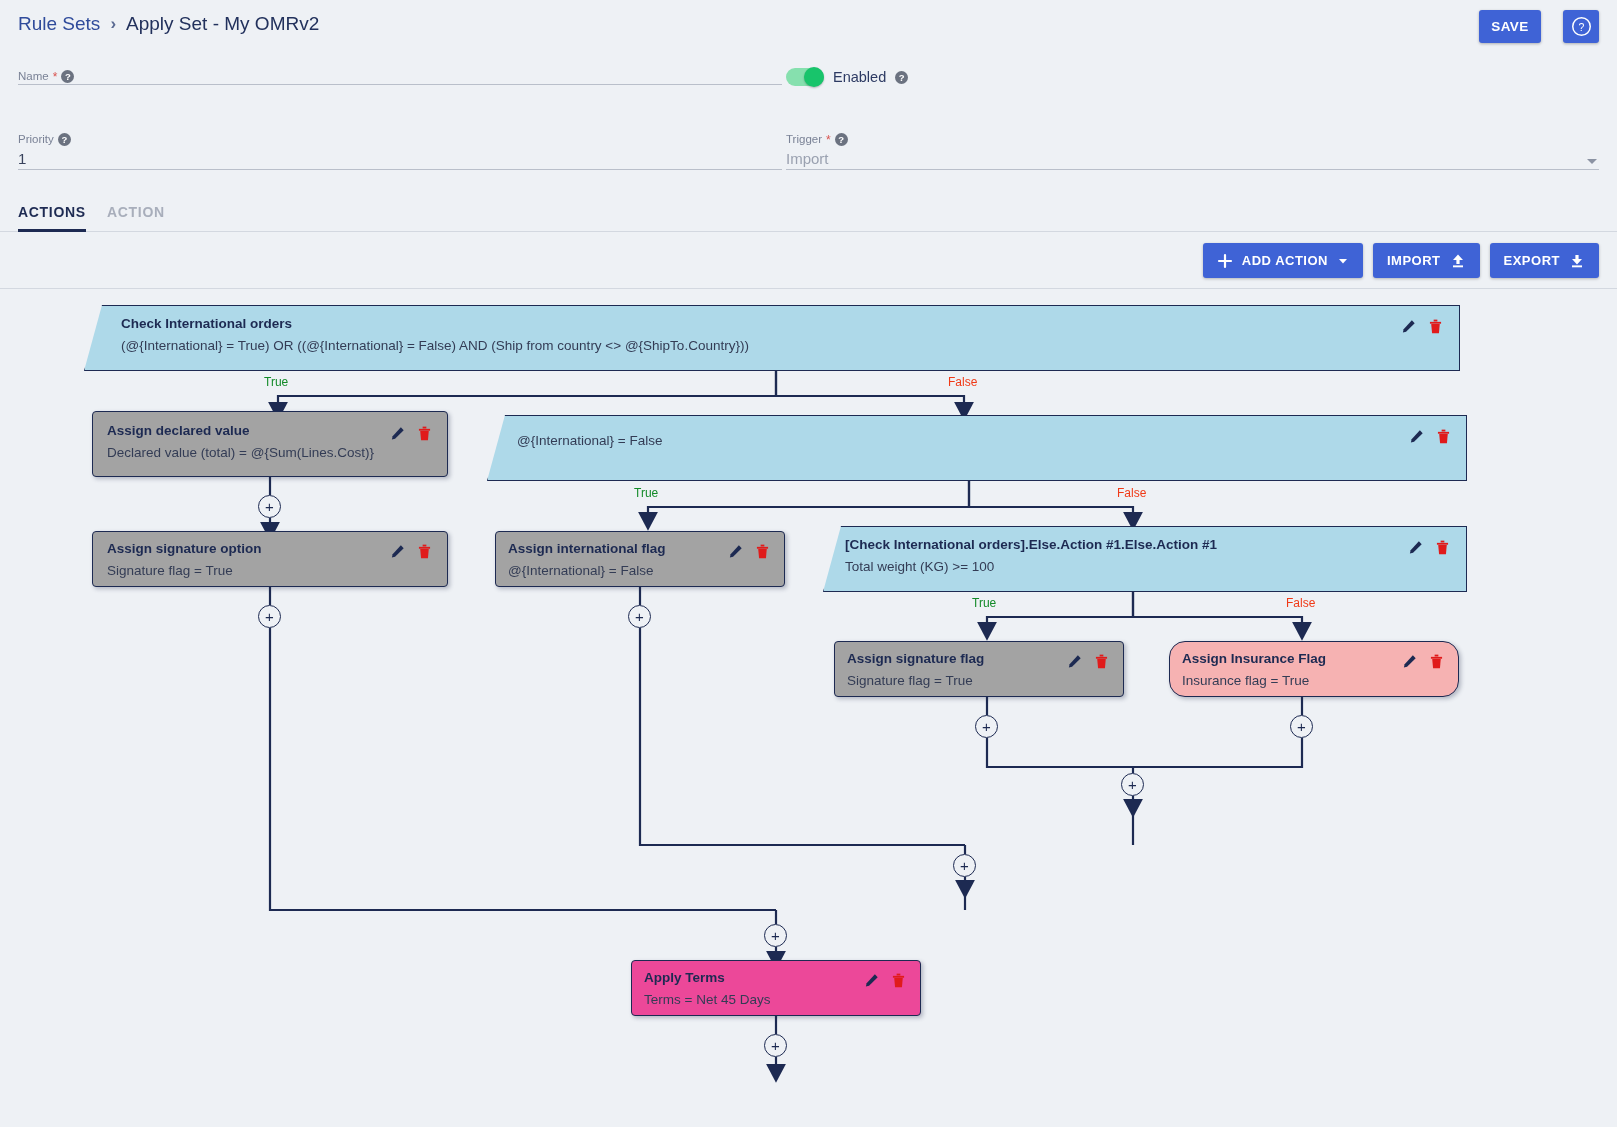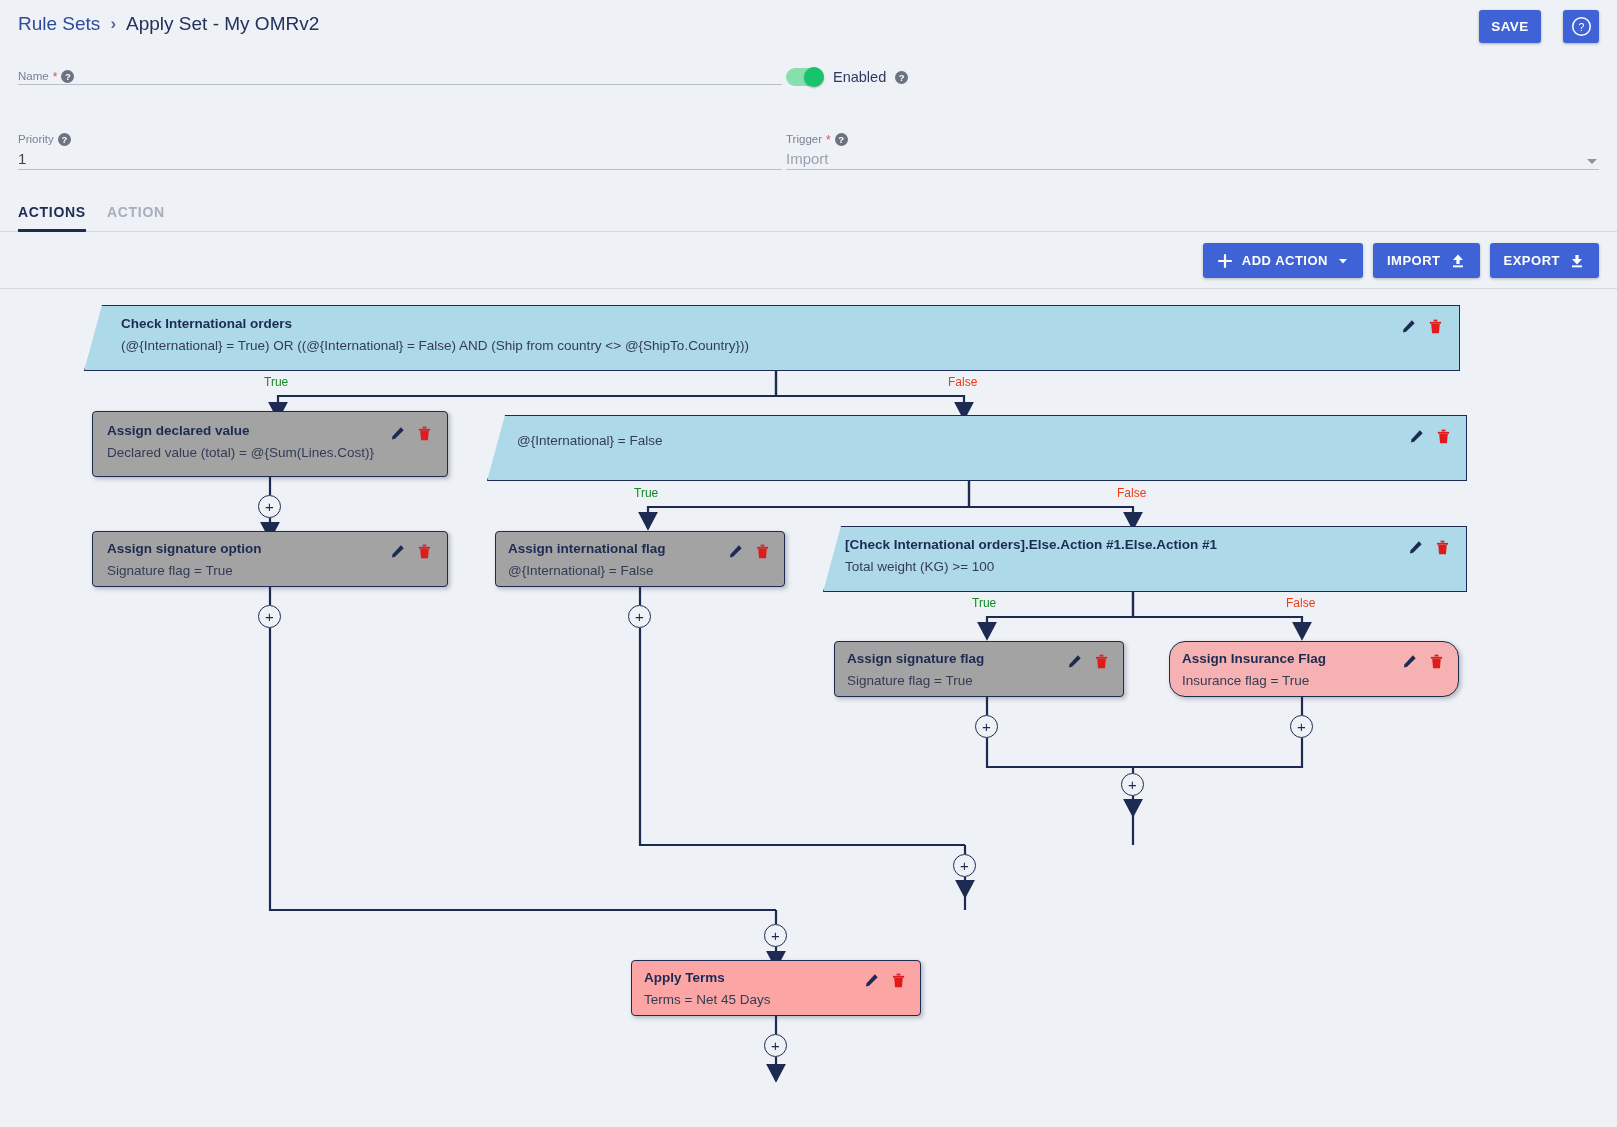--- a/index.html
+++ b/index.html
@@ -132,21 +132,21 @@
     white-space: nowrap;
   }
   .node .detail {
     font-size: 13.5px; color: #333c55; margin-top: 7px;
     white-space: nowrap;
   }
   .node .body { padding: 12px 14px; }
   .node.cond-wrap { border: none; box-shadow: none; background: transparent; }
   .node.assign-green { background: #a3a3a3; border-radius: 4px; }
   .node.assign-red   { background: #f6b2b2; border-radius: 16px; }
-  .node.assign-plain { background: #fca5a5; border-radius: 4px; }
+  .node.assign-plain { background: #ec4899; border-radius: 4px; }
 
   .node-icons {
     position: absolute; display: flex; gap: 13px; align-items: center;
   }
   .icon-btn { cursor: pointer; line-height: 0; }
 
   .plus-node {
     position: absolute; width: 23px; height: 23px; border-radius: 50%;
     background: #eef1f5; border: 1.6px solid #1d2a52;
     display: flex; align-items: center; justify-content: center;

